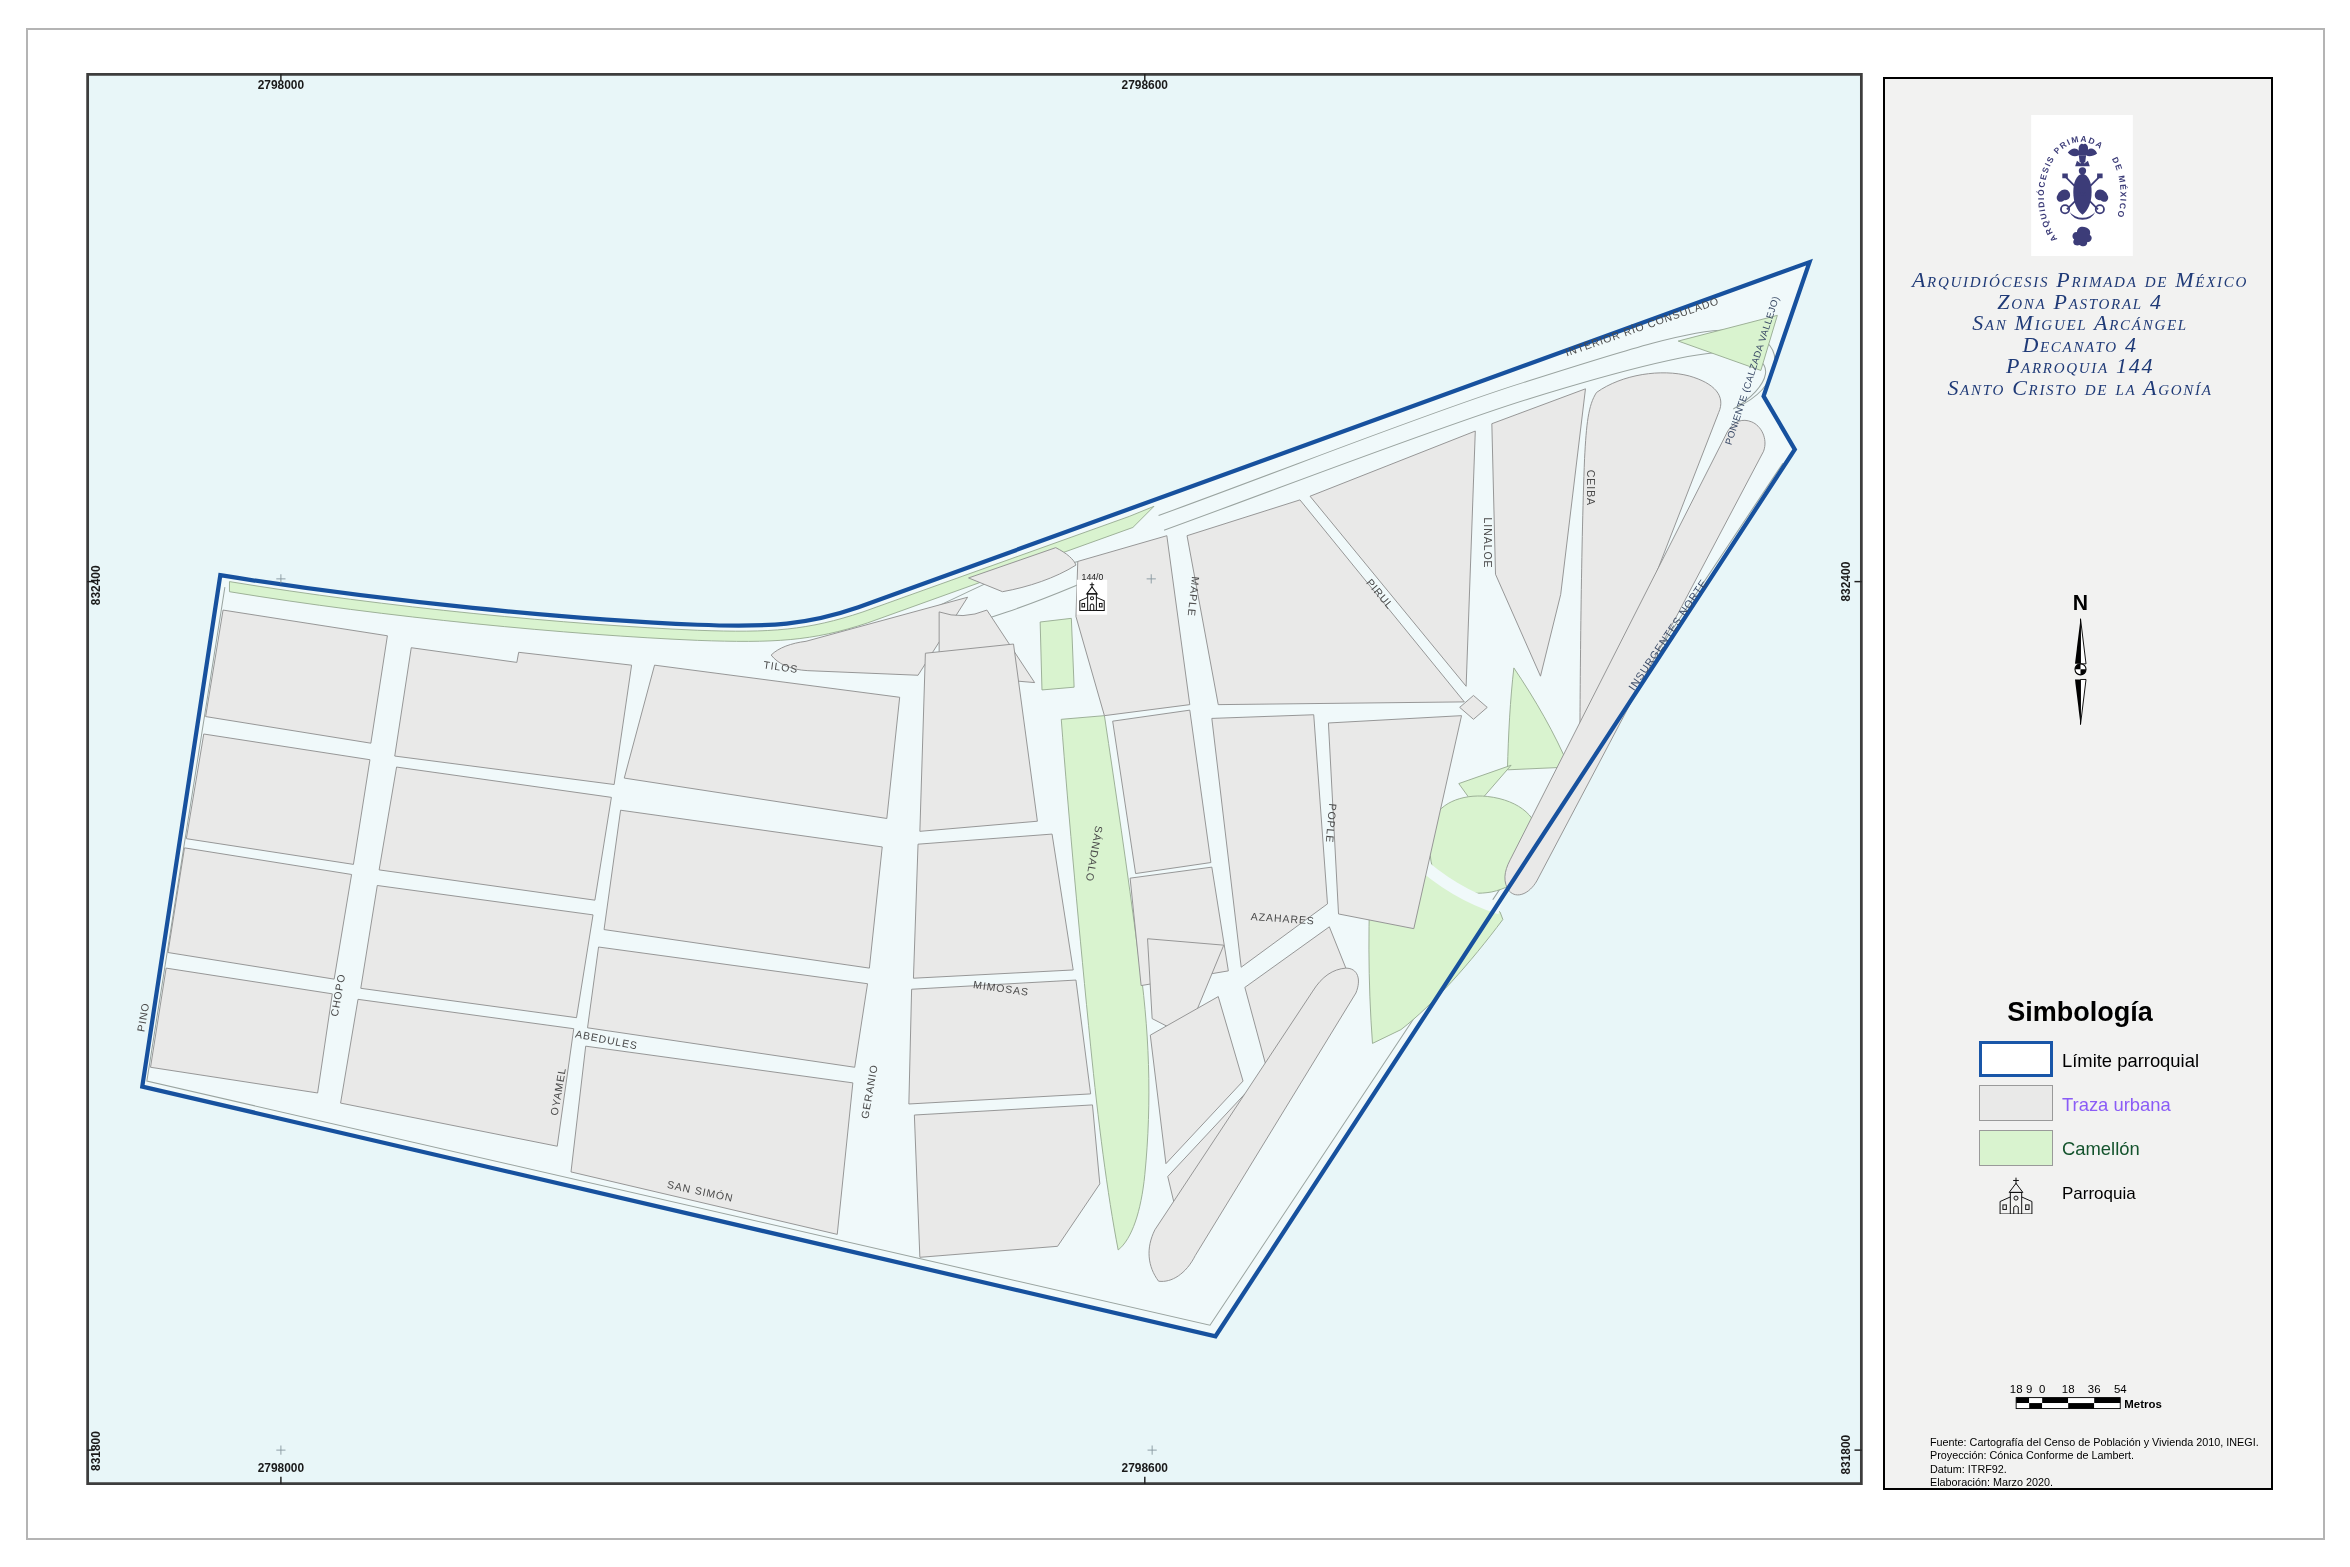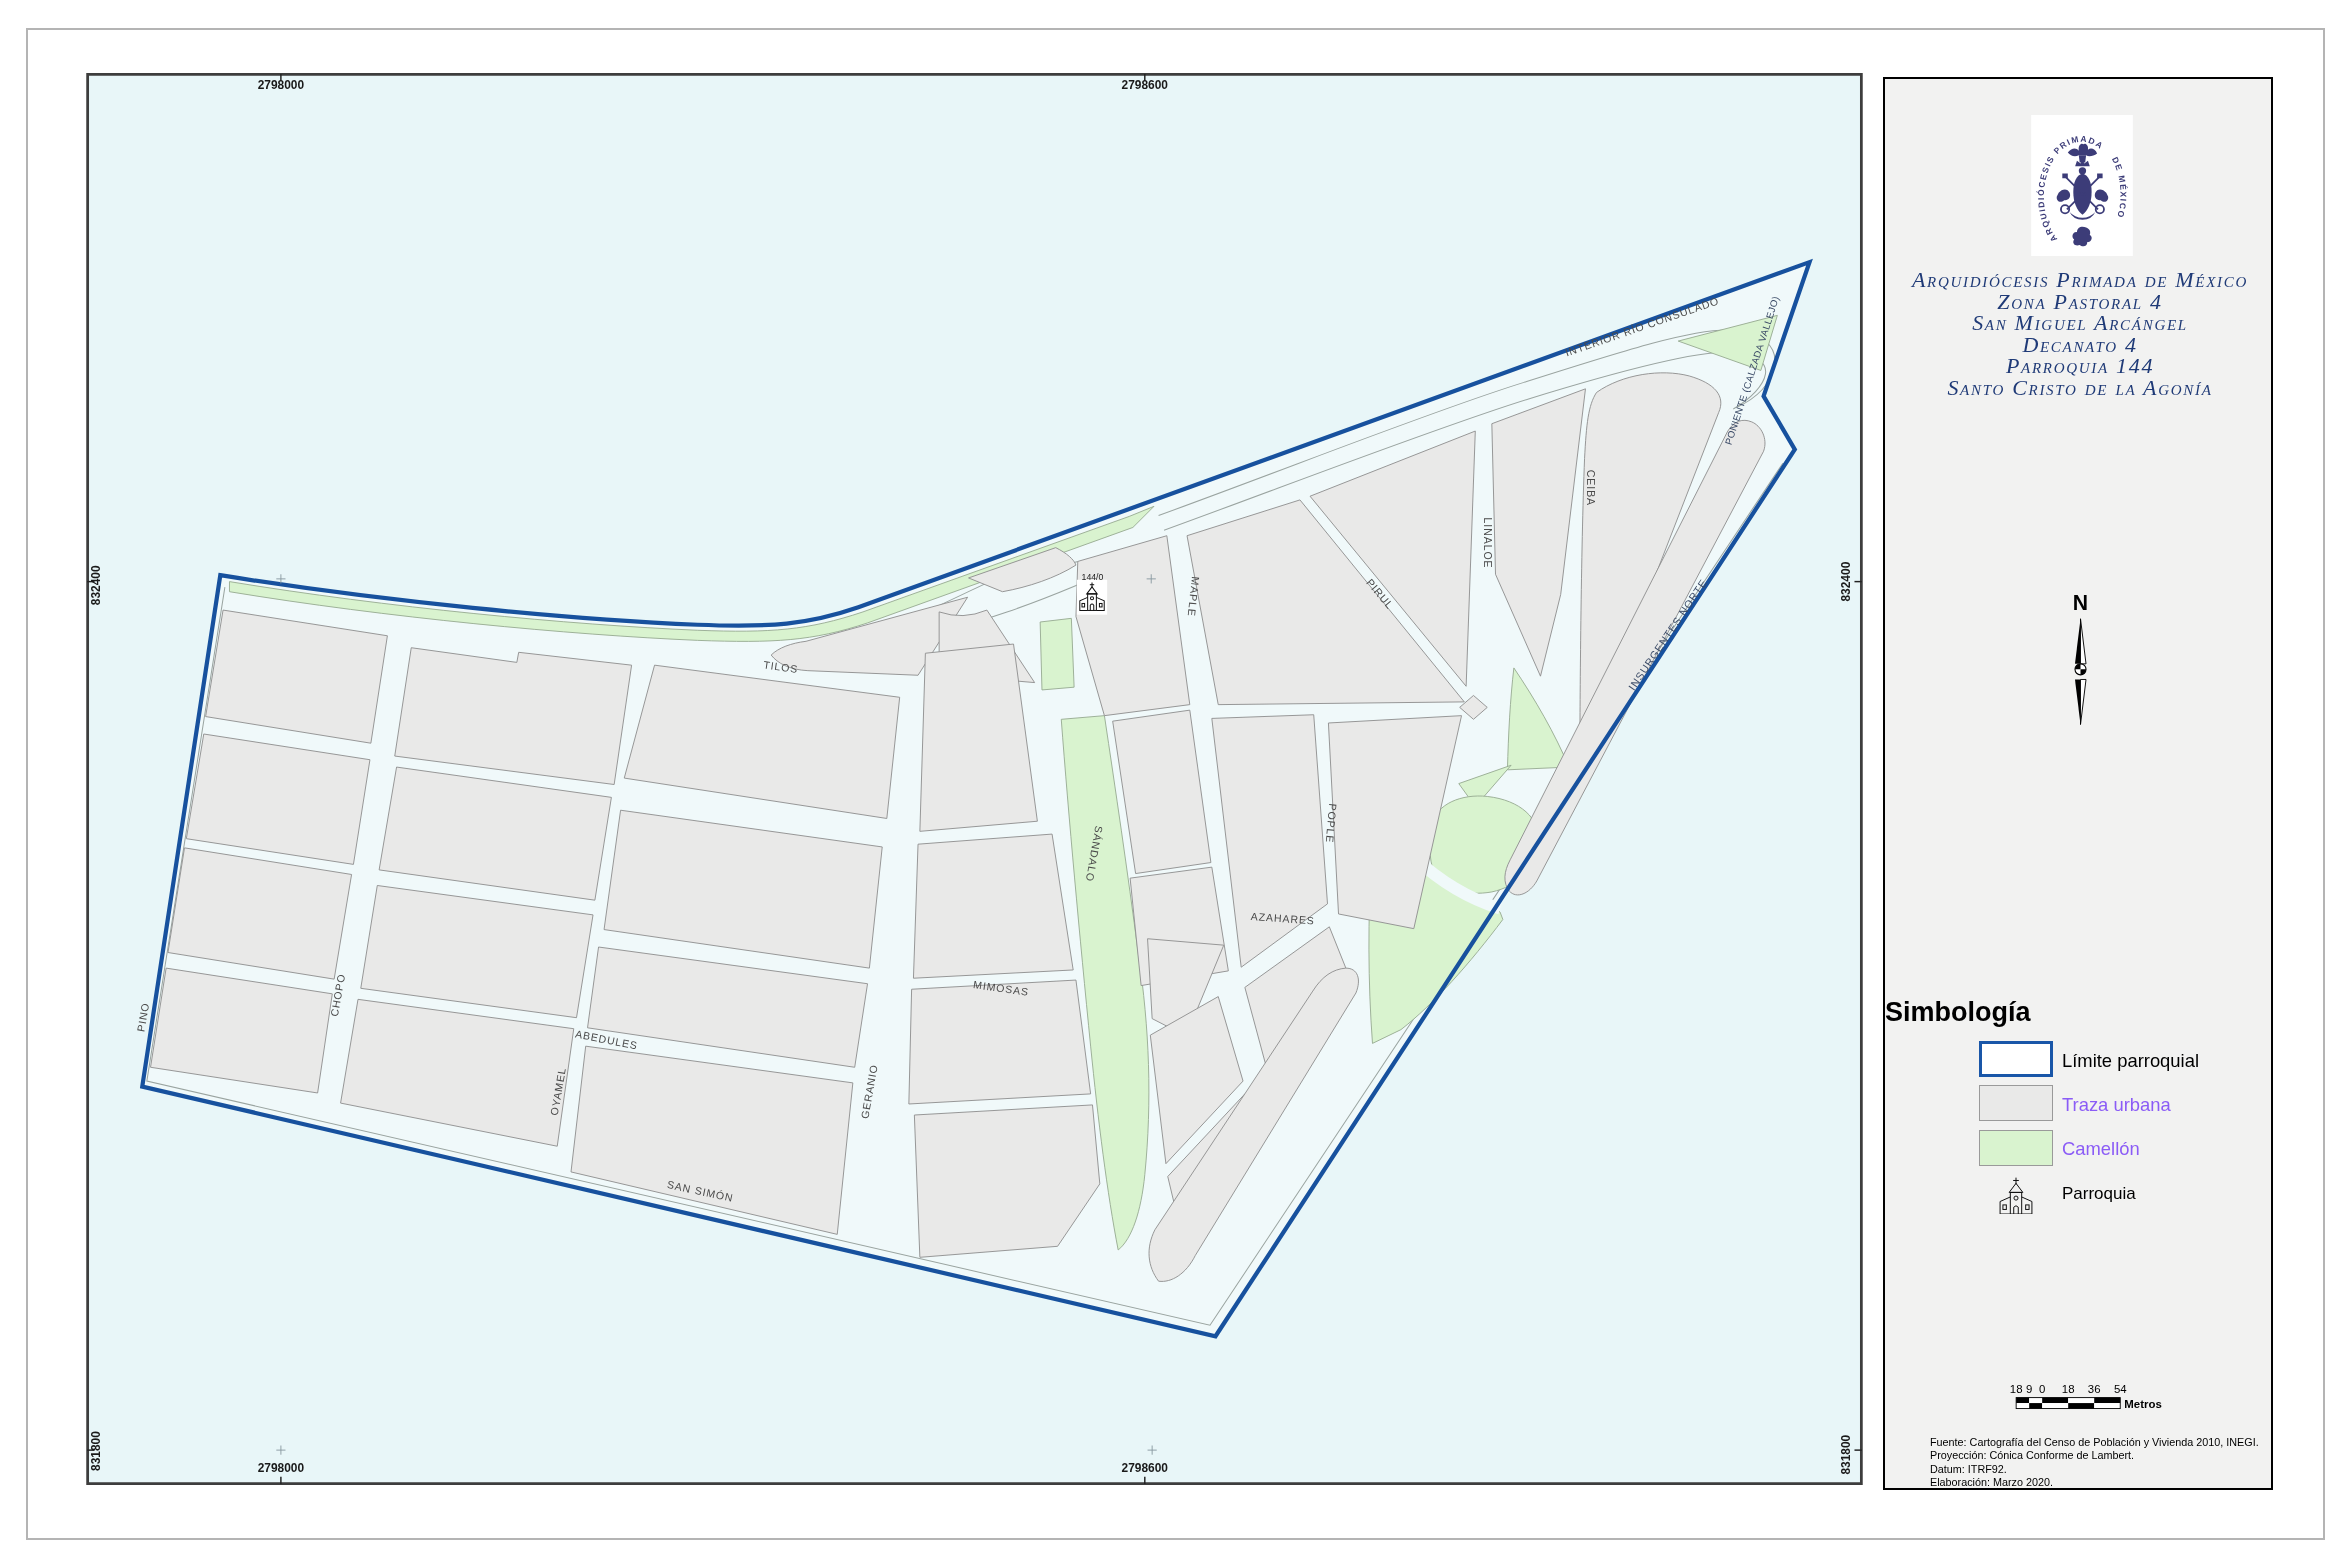--- a/index.html
+++ b/index.html
@@ -147,27 +147,27 @@
   <svg width="37" height="138" viewBox="0 0 40 150" xmlns="http://www.w3.org/2000/svg" style="position:absolute;left:177px;top:514px">
       <text x="20" y="18" font-size="23" font-weight="bold" fill="#000" text-anchor="middle" font-family="Liberation Sans">N</text>
       <path d="M20,28 L14,77 L20,77 Z" fill="#000"></path>
       <path d="M20,28 L26,77 L20,77 Z" fill="#fff" stroke="#000" stroke-width="1"></path>
       <circle cx="20" cy="83" r="6" fill="#fff" stroke="#000" stroke-width="1.2"></circle>
       <path d="M20,77 A6,6 0 0 0 14,83 L20,83 Z" fill="#000"></path>
       <path d="M20,89 A6,6 0 0 0 26,83 L20,83 Z" fill="#000"></path>
       <path d="M20,143 L14,94 L20,94 Z" fill="#000"></path>
       <path d="M20,143 L26,94 L20,94 Z" fill="#fff" stroke="#000" stroke-width="1"></path>
     </svg>
-  <div class="abs" style="left:0;top:918px;width:390px;font-size:27px;font-weight:bold;color:#000">Simbología</div>
+  <div class="abs" style="left:0;top:918px;width:390px;text-align:center;font-size:27px;font-weight:bold;color:#000">Simbología</div>
   <div style="position:absolute;left:94px;top:962px;width:74px;height:36px;background:#fff;border:3.7px solid #1956A8;box-sizing:border-box"></div>
     <div style="position:absolute;left:177px;top:971px;font-size:18.4px;color:#000">Límite parroquial</div>
     <div style="position:absolute;left:94px;top:1006px;width:74px;height:36px;background:#E9E9E8;border:0.9px solid #9a9a9a;box-sizing:border-box"></div>
     <div style="position:absolute;left:177px;top:1015px;font-size:18.4px;color:#8b5cf6">Traza urbana</div>
     <div style="position:absolute;left:94px;top:1051px;width:74px;height:36px;background:#D9F3CF;border:0.9px solid #9a9a9a;box-sizing:border-box"></div>
-    <div style="position:absolute;left:177px;top:1059px;font-size:18.4px;color:#8b5cf6">Camellón</div>
+    <div style="position:absolute;left:177px;top:1059px;font-size:18.4px;color:#14532d">Camellón</div>
     <svg width="40" height="40" viewBox="1168 630 44 44" style="position:absolute;left:111px;top:1095px">
       <g stroke="#111" stroke-width="1.1" fill="none">
         <line x1="1190" y1="634" x2="1190" y2="641.5"></line>
         <line x1="1186.875" y1="637.125" x2="1193.125" y2="637.125"></line>
         <path d="M1182.5,650.25 L1190,640.25 L1197.5,650.25 Z"></path>
         <rect x="1183.75" y="650.25" width="12.5" height="23.75"></rect>
         <path d="M1183.75,655.25 L1172.5,660.25 L1172.5,674.0 L1183.75,674.0"></path>
         <path d="M1196.25,655.25 L1207.5,660.25 L1207.5,674.0 L1196.25,674.0"></path>
         <path d="M1187.5,674.0 L1187.5,666.5 Q1190,663.375 1192.5,666.5 L1192.5,674.0"></path>
         <circle cx="1190" cy="656.5" r="2.25"></circle>

